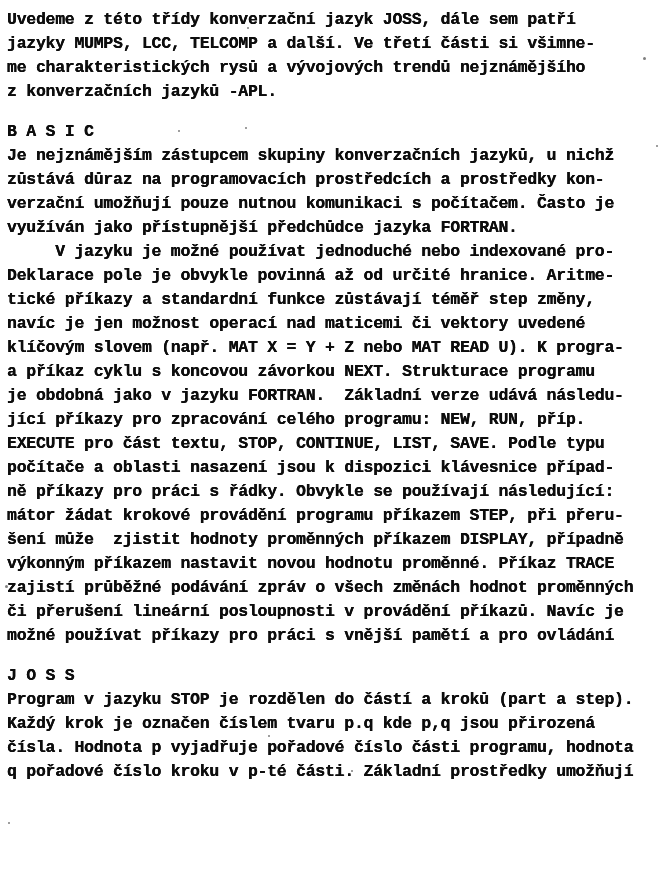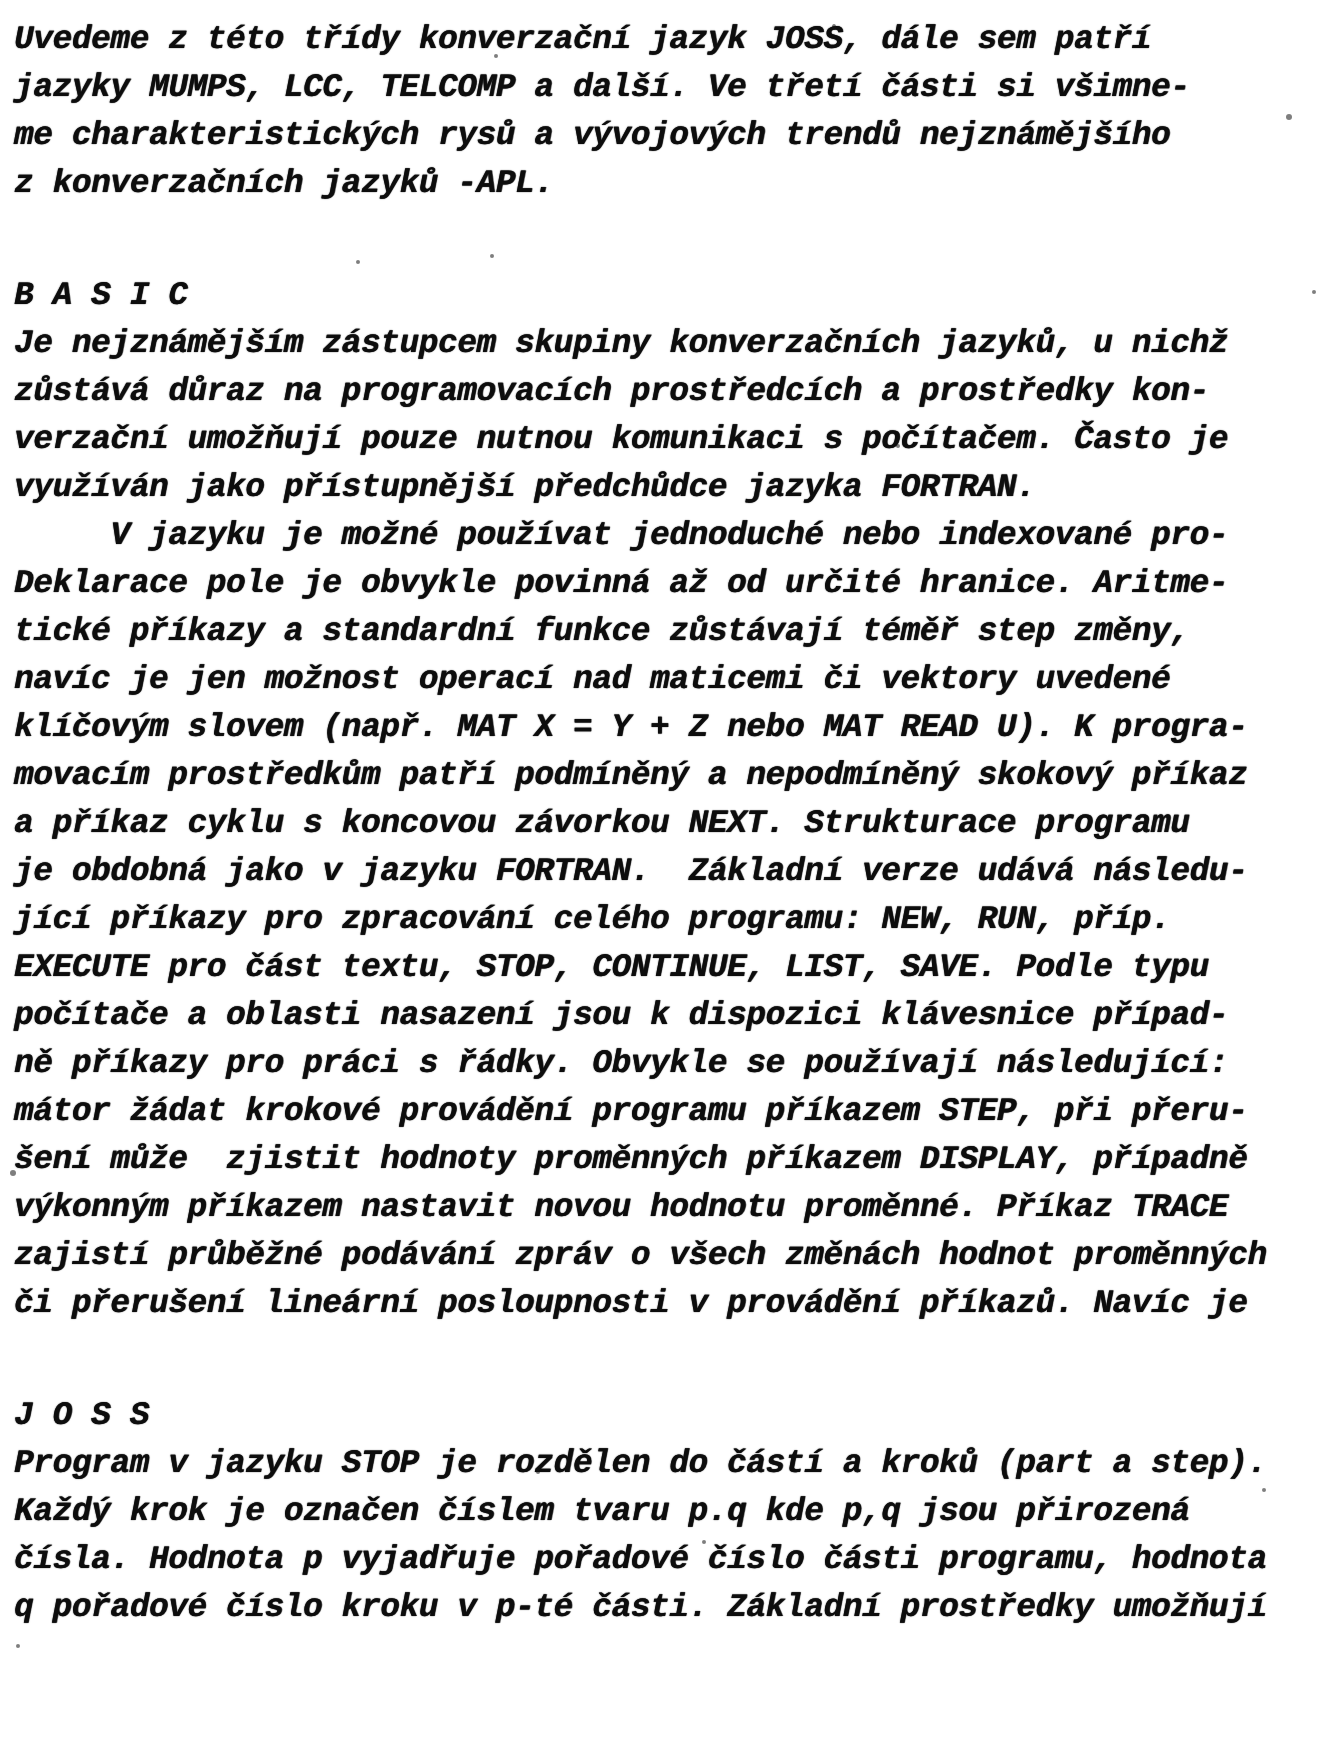--- a/index.html
+++ b/index.html
@@ -15,32 +15,31 @@
     font-weight: 700;
     color: #0d0d0d;
   }
   .page {
     position: relative;
     width: 669px;
     height: 881px;
     padding: 8px 0 0 7px;
     box-sizing: border-box;
     background: #ffffff;
-    font-style: italic;
   }
   .line, .heading {
     white-space: pre;
     font-size: 16.4px;
     line-height: 24px;
     height: 24px;
     letter-spacing: -0.2px;
     text-shadow: 0 0 0.6px rgba(0,0,0,0.9), 0.3px 0 0 rgba(0,0,0,0.55);
   }
   .heading {
-    margin-top: 32px;
+    margin-top: 16px;
   }
   .para { margin: 0; padding: 0; }
   
   .speck {
     position: absolute;
     width: 3px; height: 3px;
     border-radius: 50%;
     background: rgba(20,20,20,0.55);
   }
   .speck:nth-of-type(1)  { left: 247px; top: 27px;  width:2px; height:2px; }
@@ -86,32 +85,32 @@
   <div class="para">
     <div class="line">Je nejznámějším zástupcem skupiny konverzačních jazyků, u nichž</div>
     <div class="line">zůstává důraz na programovacích prostředcích a prostředky kon-</div>
     <div class="line">verzační umožňují pouze nutnou komunikaci s počítačem. Často je</div>
     <div class="line">využíván jako přístupnější předchůdce jazyka FORTRAN.</div>
     <div class="line">     V jazyku je možné používat jednoduché nebo indexované pro-</div>
     <div class="line">Deklarace pole je obvykle povinná až od určité hranice. Aritme-</div>
     <div class="line">tické příkazy a standardní funkce zůstávají téměř step změny,</div>
     <div class="line">navíc je jen možnost operací nad maticemi či vektory uvedené</div>
     <div class="line">klíčovým slovem (např. MAT X = Y + Z nebo MAT READ U). K progra-</div>
-    <div class="line">movacím prostředkům patří podmíněný a nepodmíněný skokový příkaz</div>
     <div class="line">a příkaz cyklu s koncovou závorkou NEXT. Strukturace programu</div>
     <div class="line">je obdobná jako v jazyku FORTRAN.  Základní verze udává následu-</div>
     <div class="line">jící příkazy pro zpracování celého programu: NEW, RUN, příp.</div>
     <div class="line">EXECUTE pro část textu, STOP, CONTINUE, LIST, SAVE. Podle typu</div>
     <div class="line">počítače a oblasti nasazení jsou k dispozici klávesnice případ-</div>
     <div class="line">ně příkazy pro práci s řádky. Obvykle se používají následující:</div>
     <div class="line">mátor žádat krokové provádění programu příkazem STEP, při přeru-</div>
     <div class="line">šení může  zjistit hodnoty proměnných příkazem DISPLAY, případně</div>
     <div class="line">výkonným příkazem nastavit novou hodnotu proměnné. Příkaz TRACE</div>
     <div class="line">zajistí průběžné podávání zpráv o všech změnách hodnot proměnných</div>
     <div class="line">či přerušení lineární posloupnosti v provádění příkazů. Navíc je</div>
+    <div class="line">možné používat příkazy pro práci s vnější pamětí a pro ovládání</div>
   </div>
 
   <div class="heading">J O S S</div>
 
   <div class="para">
     <div class="line">Program v jazyku STOP je rozdělen do částí a kroků (part a step).</div>
     <div class="line">Každý krok je označen číslem tvaru p.q kde p,q jsou přirozená</div>
     <div class="line">čísla. Hodnota p vyjadřuje pořadové číslo části programu, hodnota</div>
     <div class="line">q pořadové číslo kroku v p-té části. Základní prostředky umožňují</div>
   </div>

